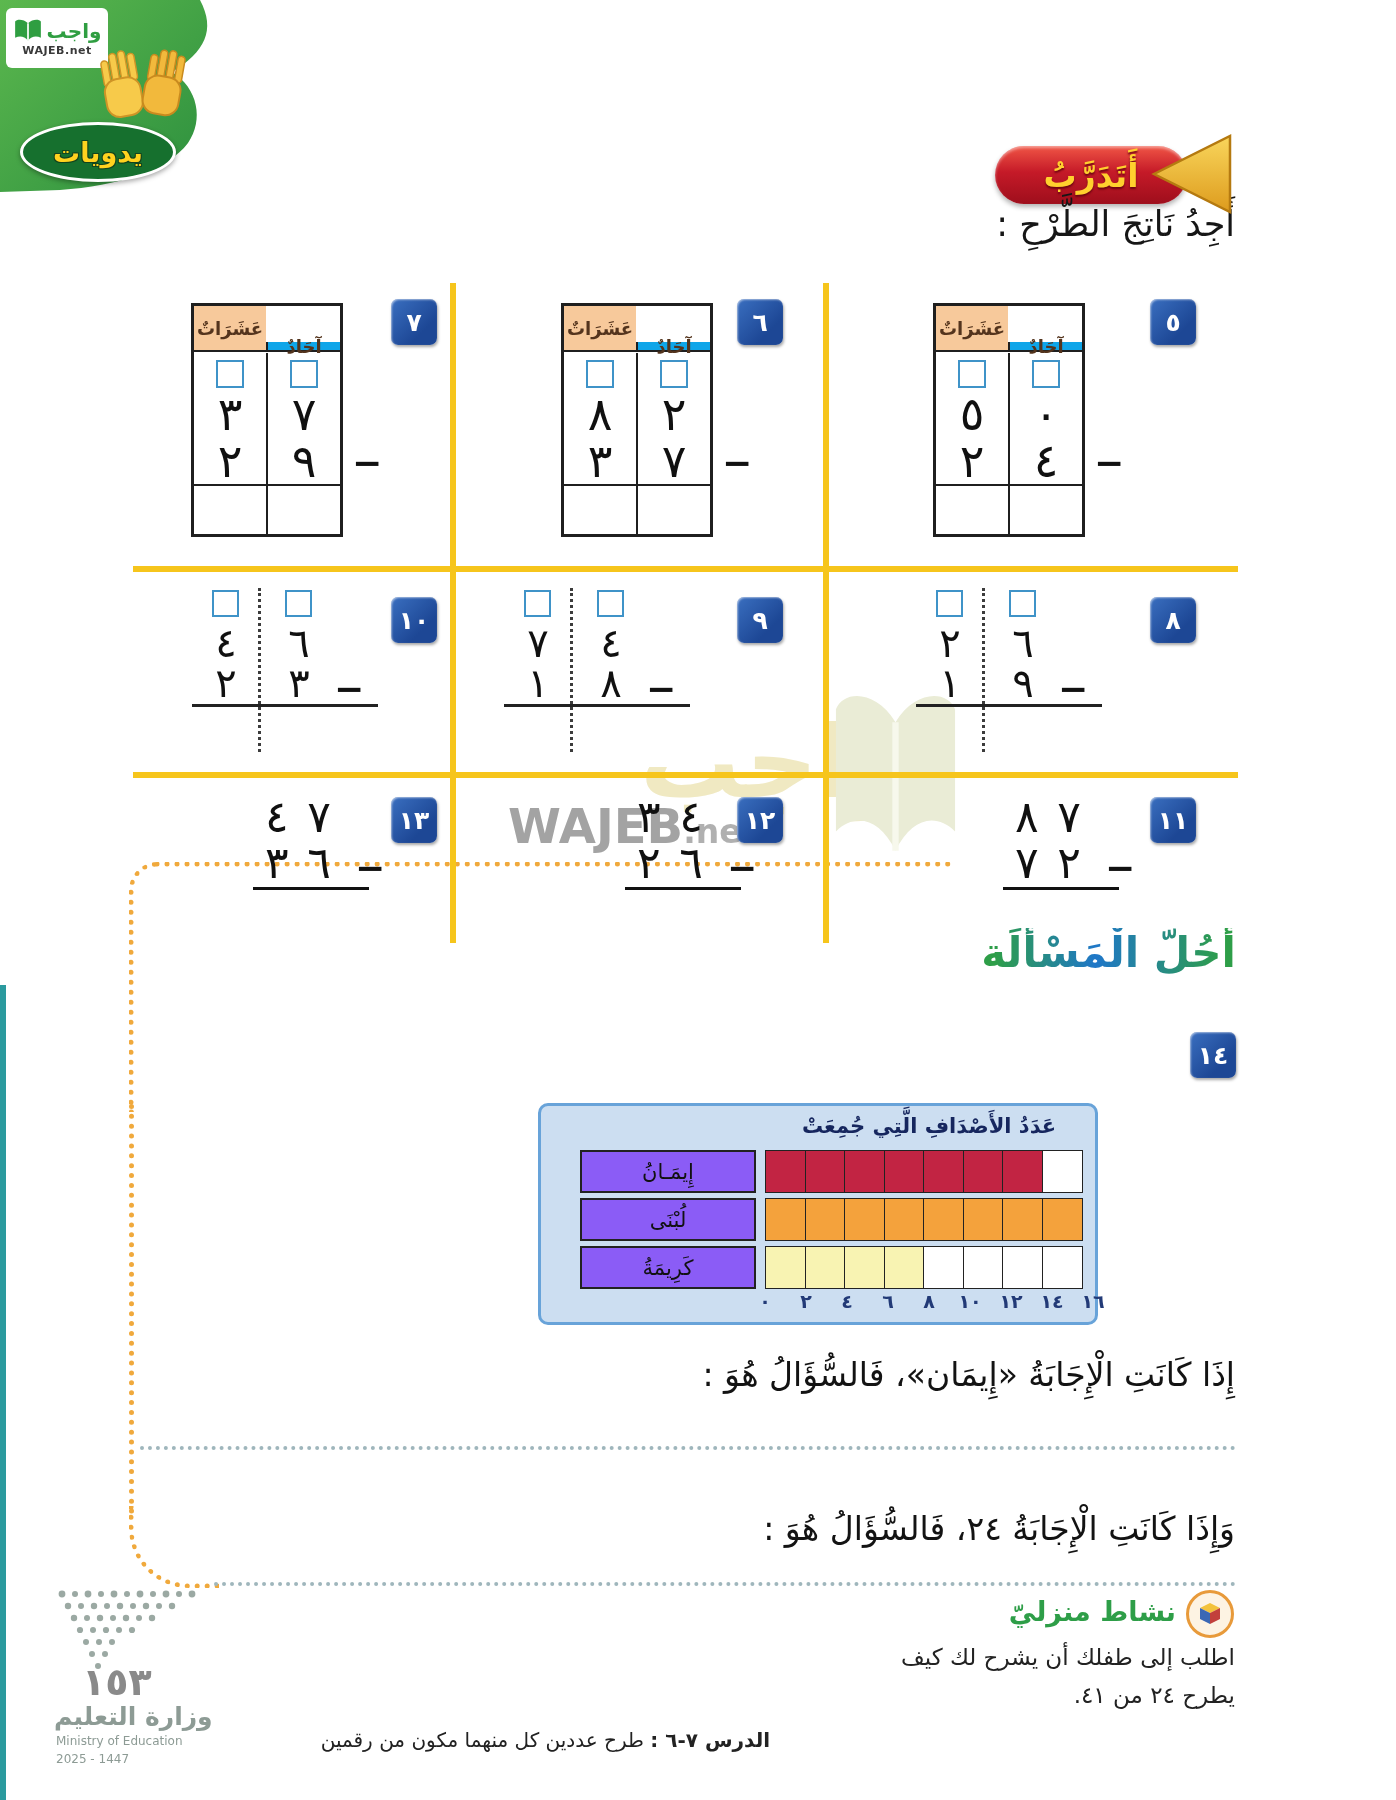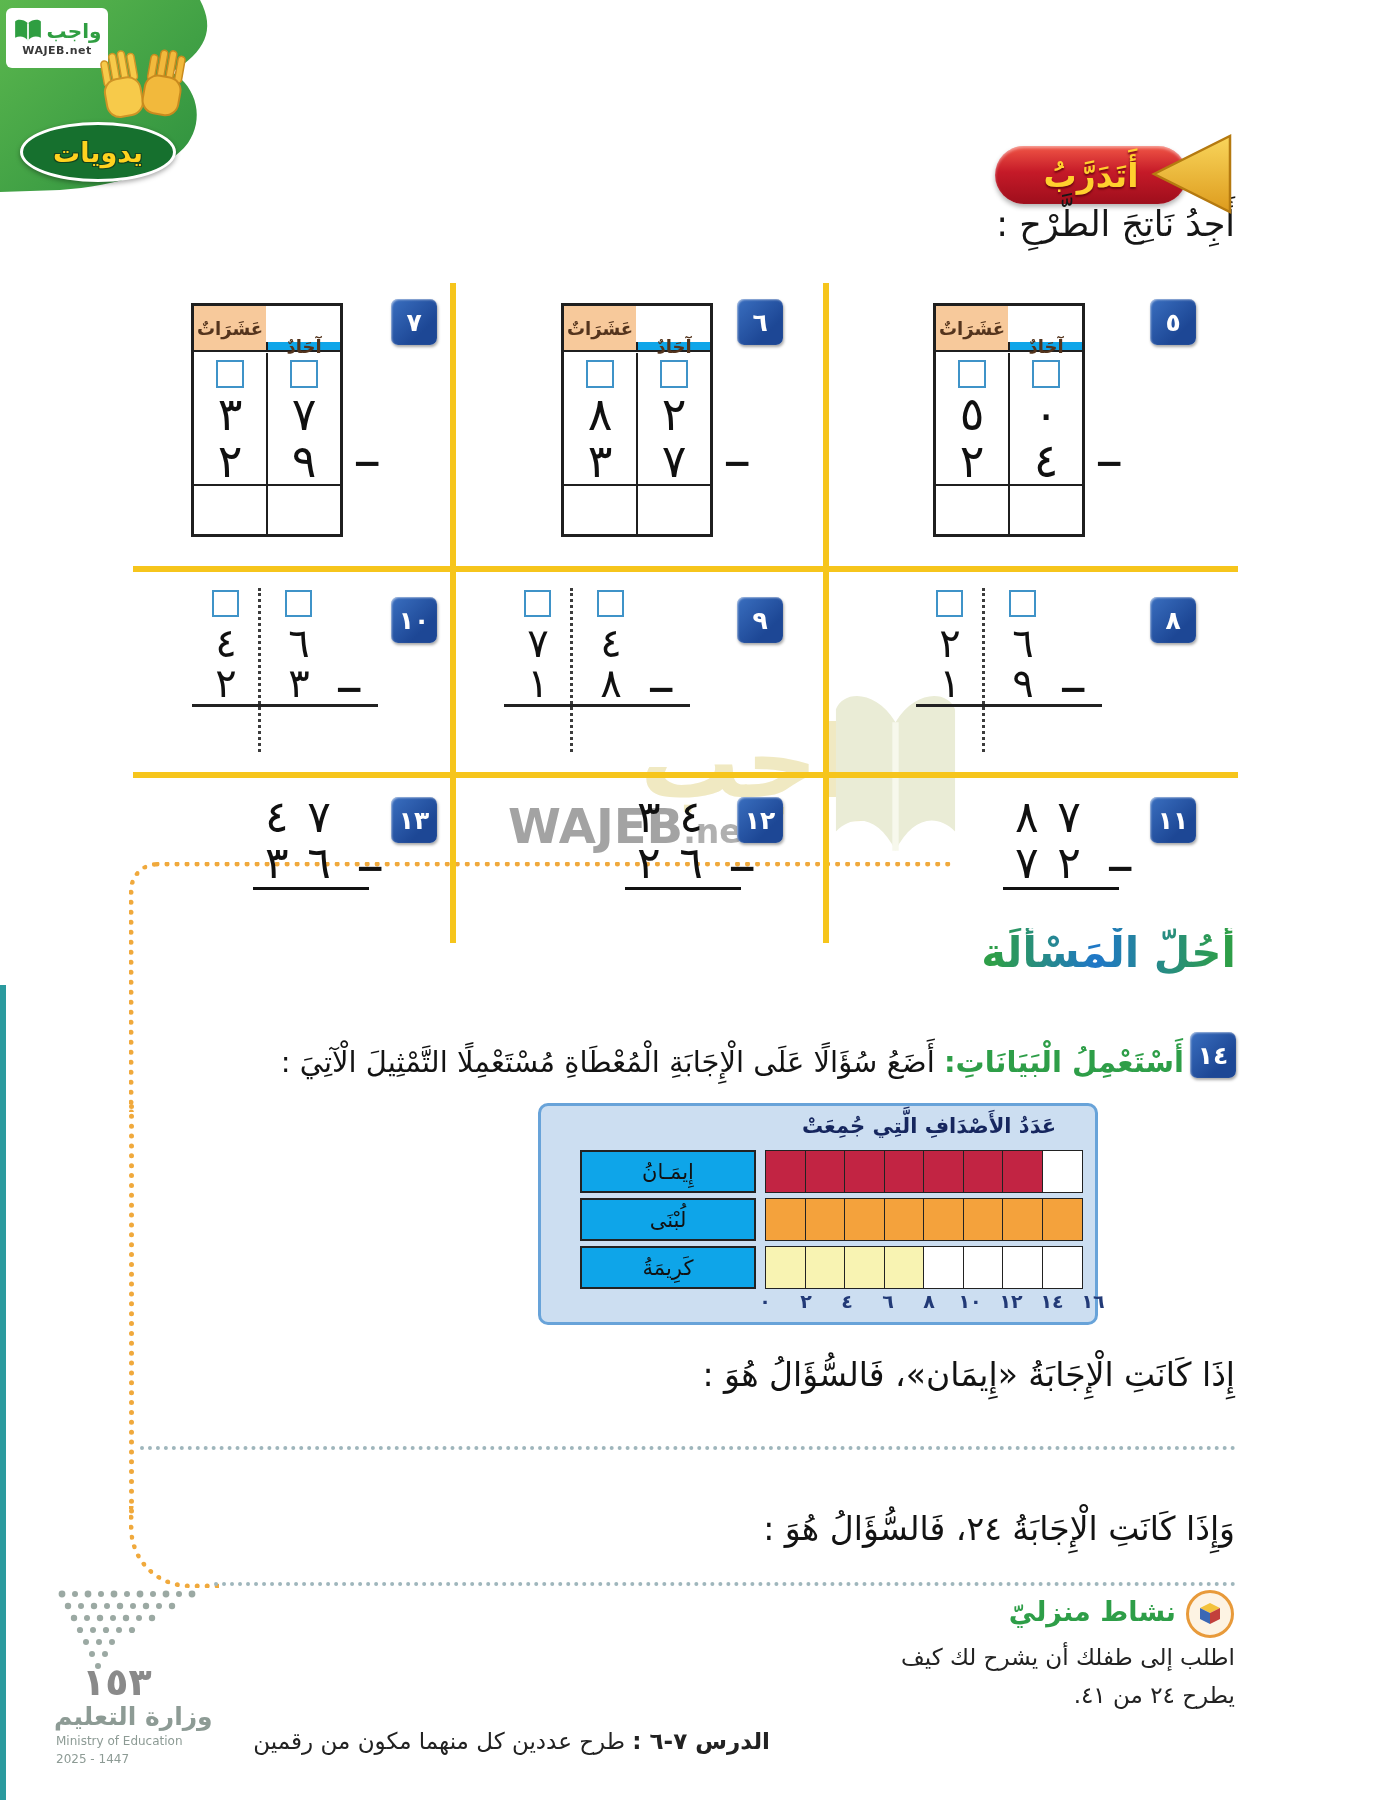--- a/index.html
+++ b/index.html
@@ -96,37 +96,37 @@
   .qline{right:161px;font-size:33px;color:#131313;line-height:50px;}
   .dotline{border-top:4px dotted #9fb6bc;height:0;}
 
   
   .chart-panel{left:538px;top:1103px;width:560px;height:222px;background:#ccdef1;
      border:3px solid #68a3d9;border-radius:10px;box-sizing:border-box;z-index:2;}
   .ch-title{position:absolute;left:224px;top:8px;width:328px;text-align:center;
      font-size:21px;font-weight:bold;color:#16265e;}
   .ch-rows{position:absolute;left:0;top:0;right:0;bottom:0;}
   .ch-row{position:absolute;left:0;width:100%;height:43px;}
-  .ch-label{position:absolute;left:39px;top:0;width:176px;height:43px;background:#0ea5e9;
+  .ch-label{position:absolute;left:39px;top:0;width:176px;height:43px;background:#8b5cf6;
      border:2px solid #222;box-sizing:border-box;display:flex;align-items:center;justify-content:center;
      font-size:21px;color:#111;}
   .ch-cells{position:absolute;left:224px;top:0;height:43px;display:flex;}
   .ch-cell{width:41px;height:43px;border:1.5px solid #222;box-sizing:border-box;margin-left:-1.5px;}
   .ch-cell:first-child{margin-left:0;}
   .ch-axis{position:absolute;left:0;top:184px;right:0;height:30px;}
   .ch-tick{position:absolute;top:0;transform:translateX(-50%);font-weight:bold;color:#223a77;font-size:19px;}
 
   
   .act-icon{left:1186px;top:1590px;width:48px;height:48px;border-radius:50%;background:#fdf3e3;
      border:3px solid #e89a3a;box-sizing:border-box;display:flex;align-items:center;justify-content:center;z-index:2;}
   .act-title{right:220px;top:1596px;font-size:27px;font-weight:bold;color:#2e9e48;}
   .act-line{right:161px;font-size:23px;color:#222;line-height:34px;}
 
   
-  .lesson{right:626px;top:1728px;font-size:23px;color:#222;}
+  .lesson{right:626px;top:1728px;font-size:20px;color:#222;}
   .lesson b{font-weight:bold;}
   .m-ar{left:54px;top:1702px;font-size:25px;font-weight:bold;color:#8d9b95;}
   .m-en{left:56px;top:1734px;font-size:12px;color:#8d9b95;}
   .m-yr{left:56px;top:1752px;font-size:12px;color:#8d9b95;}
   .pagenum{left:82px;top:1660px;font-size:38px;font-weight:bold;color:#8a8a8a;z-index:3;}
   .teal-edge{left:0;top:985px;width:6px;height:815px;background:#2a9a9e;}
 </style>
 </head>
 <body>
 
@@ -348,24 +348,20 @@
     <div class="ansline"></div>
   </div>
 
   <div class="abs sec-border-tl"></div>
   <div class="abs sec-border-l"></div>
   <div class="abs sec-border-bl"></div>
 
   <div class="abs section-header ar">أَحُلُّ الْمَسْأَلَة</div>
 
   <div class="abs badge ar" style="left:1190px;top:1032px">١٤</div>
-  <div class="abs q14-line ar">
-    <span class="q14-label">أَسْتَعْمِلُ الْبَيَانَاتِ:</span>
-    <span class="q14-text">أَضَعُ سُؤَالًا عَلَى الْإِجَابَةِ الْمُعْطَاةِ مُسْتَعْمِلًا التَّمْثِيلَ الْآتِيَ :</span>
-  </div>
 
   <div class="abs chart-panel">
     <div class="ch-title ar">عَدَدُ الأَصْدَافِ الَّتِي جُمِعَتْ</div>
     <div class="ch-rows">
         <div class="ch-row" style="top: 44px;">
           <div class="ch-label ar">إِيمَـانُ</div>
           <div class="ch-cells">
             <div class="ch-cell" style="background: rgb(194, 36, 67);"></div>
             <div class="ch-cell" style="background: rgb(194, 36, 67);"></div>
             <div class="ch-cell" style="background: rgb(194, 36, 67);"></div>

